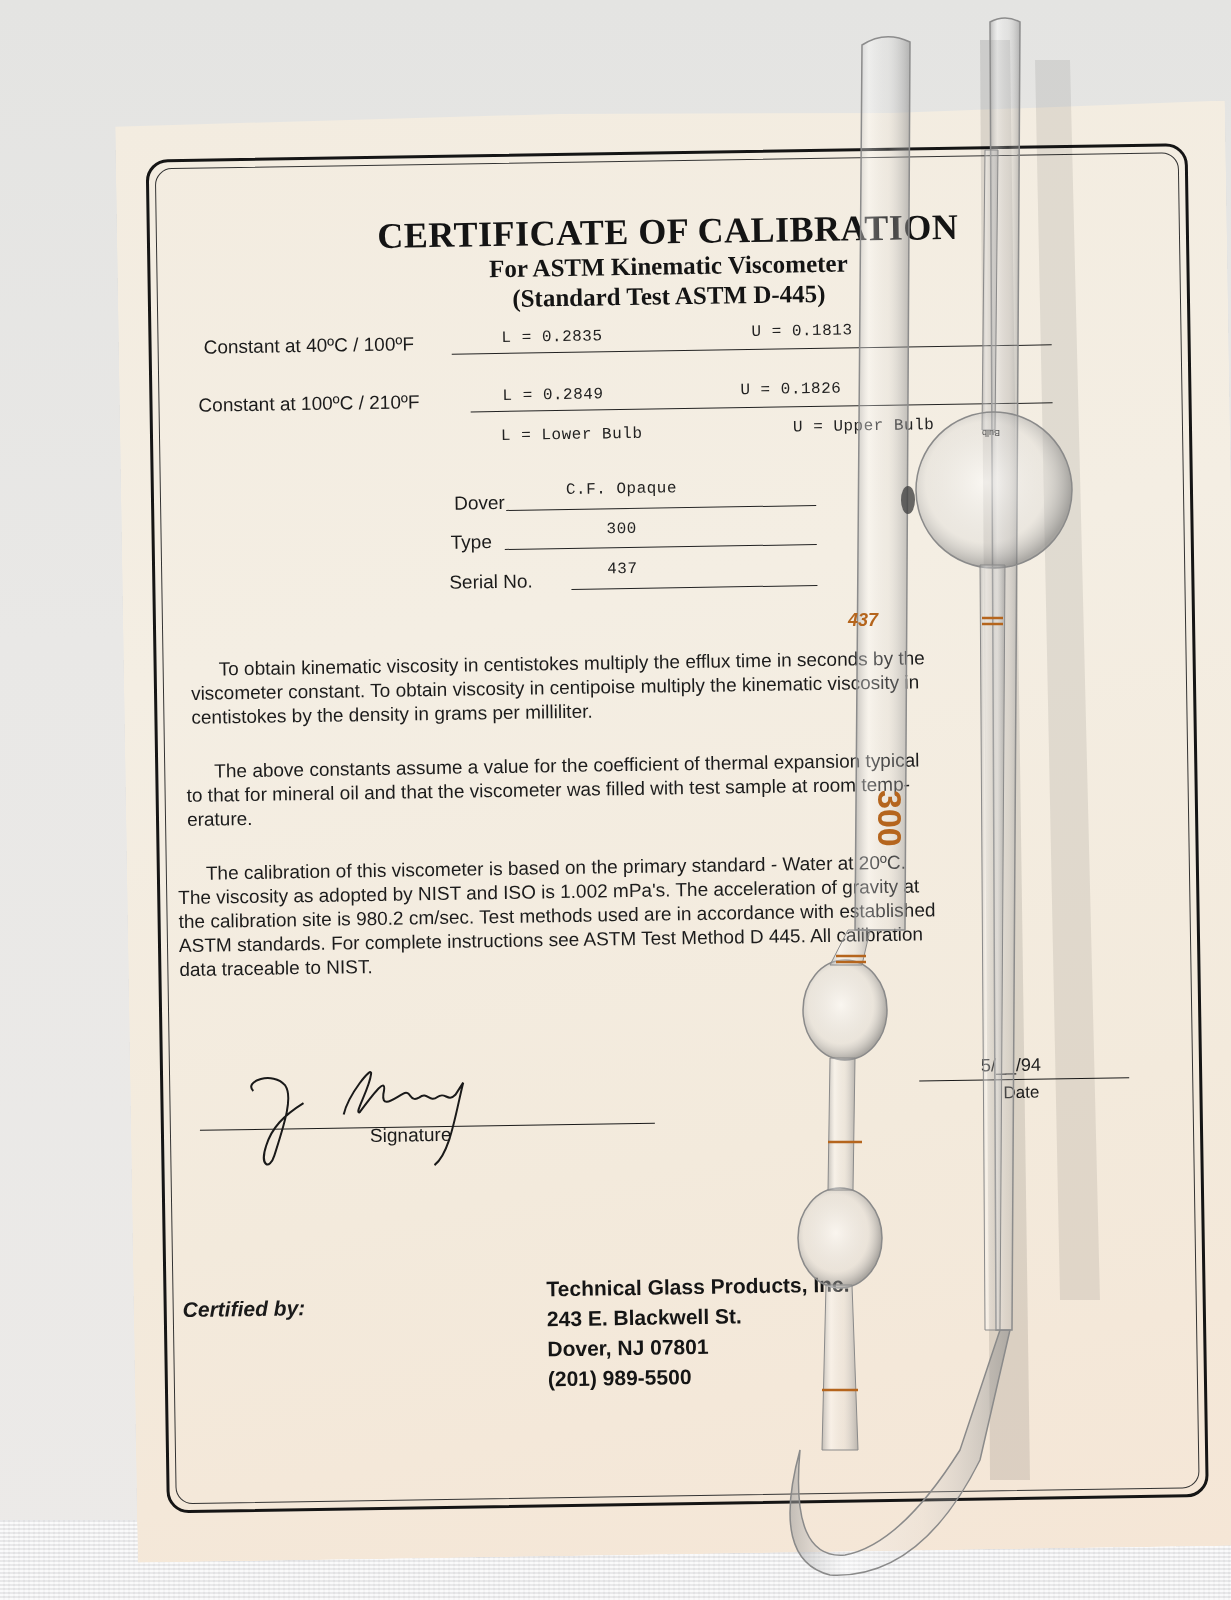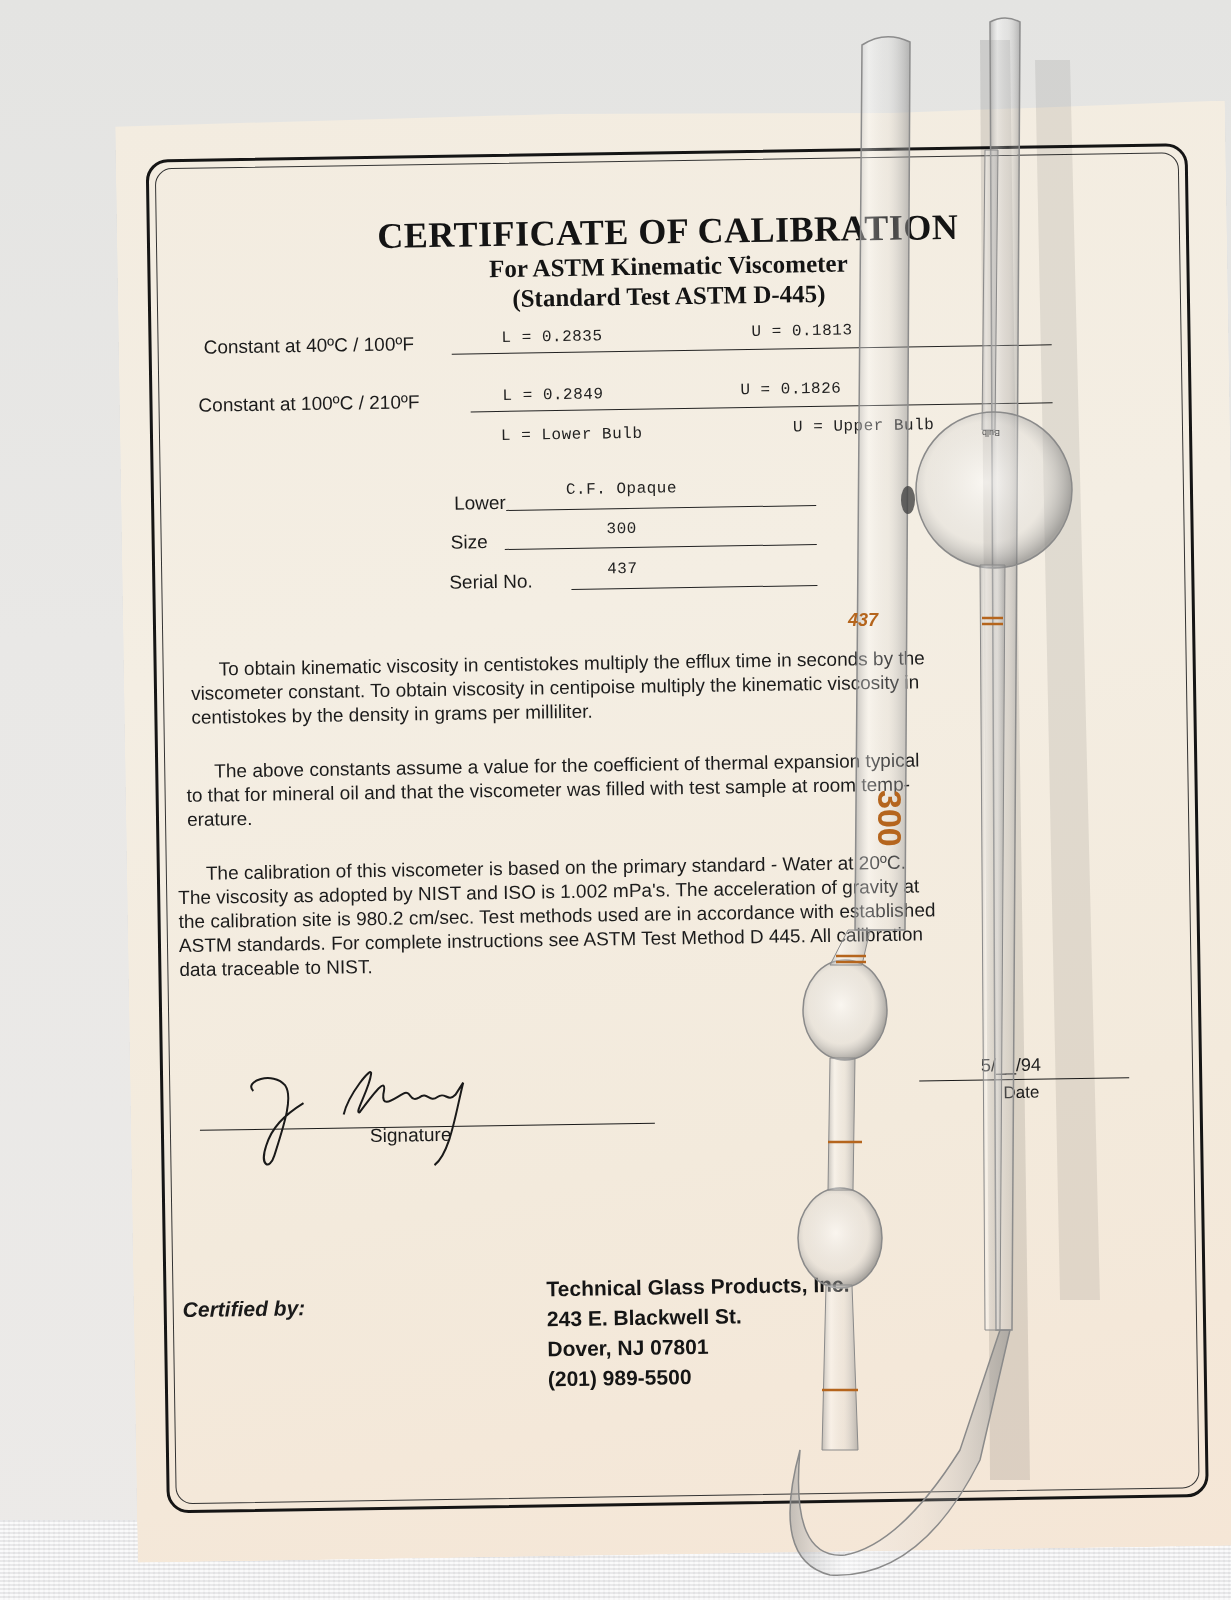--- a/index.html
+++ b/index.html
@@ -76,25 +76,25 @@
     <div class="typed" style="left:600px; top:170px;">U = 0.1813</div>
 
     <div class="row-label" style="left:46px; top:233px;">Constant at 100ºC / 210ºF</div>
     <div class="fill-line" style="left:318px; top:254px; width:582px;"></div>
     <div class="typed" style="left:350px; top:230px;">L = 0.2849</div>
     <div class="typed" style="left:588px; top:228px;">U = 0.1826</div>
 
     <div class="typed" style="left:348px; top:270px;">L = Lower Bulb</div>
     <div class="typed" style="left:640px; top:266px;">U = Upper Bulb</div>
 
-    <div class="row-label" style="left:300px; top:335px;">Lower</div>
+    <div class="row-label" style="left:300px; top:335px;">Dover</div>
     <div class="fill-line" style="left:352px; top:353px; width:310px;"></div>
     <div class="typed" style="left:412px; top:325px;">C.F. Opaque</div>
 
-    <div class="row-label" style="left:296px; top:374px;">Size</div>
+    <div class="row-label" style="left:296px; top:374px;">Type</div>
     <div class="fill-line" style="left:350px; top:392px; width:312px;"></div>
     <div class="typed" style="left:452px; top:365px;">300</div>
 
     <div class="row-label" style="left:294px; top:414px;">Serial No.</div>
     <div class="fill-line" style="left:416px; top:433px; width:246px;"></div>
     <div class="typed" style="left:452px; top:405px;">437</div>
 
     <div class="para" style="left:34px; top:496px; width:880px; text-indent:0;">
       <span style="padding-left:28px;">To obtain kinematic viscosity in centistokes multiply the efflux time in seconds by the</span>
       <span>viscometer constant. To obtain viscosity in centipoise multiply the kinematic viscosity in</span>

